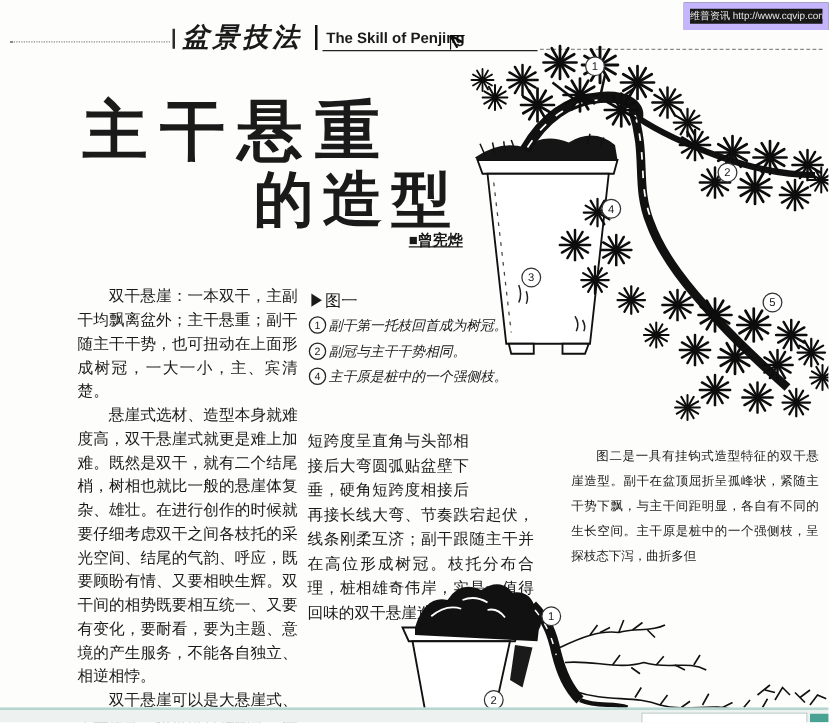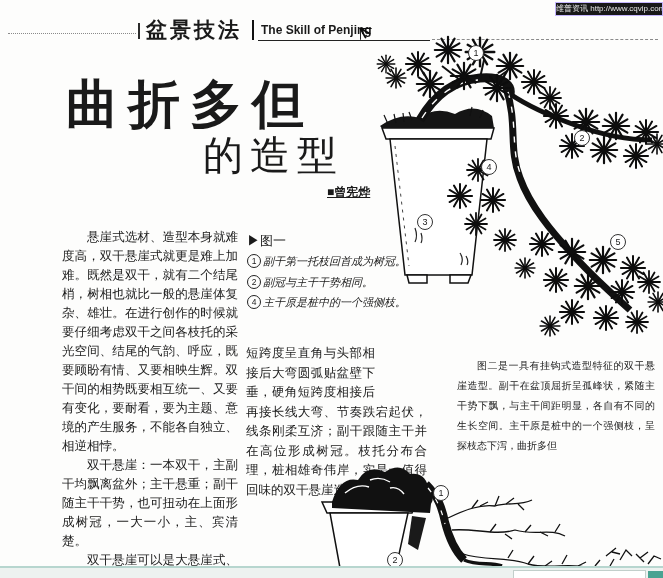--- a/index.html
+++ b/index.html
@@ -1,34 +1,34 @@
 <!DOCTYPE html>
 <html><head>
 <meta charset="utf-8">
 <style>
   html,body{margin:0;padding:0;background:#fff;}
   #page{position:relative;width:663px;height:578px;background:#fdfdfc;overflow:hidden;
         font-family:"Liberation Serif","DejaVu Serif",serif;color:#1a1a1a;}
   .abs{position:absolute;}
   
-  #badge{top:2px;right:0;width:106px;height:12px;background:#181818;border:1px solid #c4b5fd;
+  #badge{top:2px;right:0;width:106px;height:12px;background:#181818;border:5px solid #c4b5fd;
          color:#e8e8e8;font-size:8px;line-height:12px;text-align:center;
          font-family:"Liberation Sans",sans-serif;white-space:nowrap;overflow:hidden;}
   
   #hdr-dots-left{left:8px;top:33px;width:128px;border-top:1px dotted #8a8a8a;}
   #hdr-tick{left:138px;top:23px;width:2px;height:16px;background:#2b2b2b;}
   #hdr-cn{left:146px;top:16px;font-family:"Liberation Sans",sans-serif;font-weight:bold;
-          font-size:21px;letter-spacing:3px;}
+          font-size:21px;letter-spacing:3px;font-style:italic;}
   #hdr-sep{left:252px;top:20px;width:2px;height:20px;background:#111;}
   #hdr-en{left:261px;top:23px;font-family:"Liberation Sans",sans-serif;font-weight:bold;font-size:12px;}
   #hdr-under{left:258px;top:40px;width:172px;border-top:1.5px solid #222;}
   #hdr-dash-right{left:432px;top:39px;width:226px;border-top:1px dashed #8a8a8a;}
   
   #title1{left:66px;top:70px;font-size:52px;font-weight:bold;letter-spacing:10px;}
-  #title2{left:203px;top:128px;font-size:40px;font-weight:normal;letter-spacing:7px;}
+  #title2{left:203px;top:128px;font-size:48px;font-weight:bold;letter-spacing:7px;}
   #author{left:327px;top:184px;font-size:12px;font-weight:bold;text-decoration:underline;}
   
   .col{font-size:12.5px;line-height:19px;text-align:justify;text-justify:inter-ideograph;}
   .col p{margin:0;text-indent:2em;}
   #col-left{left:62px;top:228px;width:176px;}
   #fig1-cap{left:247px;top:232px;font-size:13px;font-weight:normal;font-family:"Liberation Sans",sans-serif;}
   #fig1-notes{left:247px;top:251px;width:180px;font-size:11px;line-height:20.5px;font-style:italic;}
   .note{white-space:nowrap;}
   .note-num{display:inline-block;width:12px;height:12px;border:1px solid #222;border-radius:50%;
             font-size:8.5px;line-height:12px;text-align:center;font-style:normal;margin-right:2px;
@@ -54,21 +54,21 @@
   <div class="abs" id="badge">维普资讯 http://www.cqvip.com</div>
 
   <div class="abs" id="hdr-dots-left"></div>
   <div class="abs" id="hdr-tick"></div>
   <div class="abs" id="hdr-cn">盆景技法</div>
   <div class="abs" id="hdr-sep"></div>
   <div class="abs" id="hdr-en">The Skill of Penjing</div>
   <div class="abs" id="hdr-under"></div>
   <div class="abs" id="hdr-dash-right"></div>
 
-  <div class="abs" id="title1">曲折多但</div>
+  <div class="abs" id="title1">主干悬重</div>
   <div class="abs" id="title2">的造型</div>
   <div class="abs" id="author">■曾宪烨</div>
 
   <svg class="abs" style="left:360px;top:28px;" width="303" height="322" viewBox="0 0 303 322">
     <defs></defs>
     <g id="pn" stroke="#0d0d0d" stroke-width="1.8" stroke-linecap="round">
       <line x1="0" y1="0" x2="11" y2="0"></line>
         <line x1="0" y1="0" x2="9.5" y2="5.5"></line>
       <line x1="0" y1="0" x2="5.5" y2="9.5"></line>
         <line x1="0" y1="0" x2="0" y2="11"></line>
@@ -144,22 +144,22 @@
     <use href="#pn" transform="translate(298,274) scale(0.9)"></use>
   </svg>
 
   <div class="abs mk" style="left:468px;top:45px;">1</div>
   <div class="abs mk" style="left:574px;top:130px;">2</div>
   <div class="abs mk" style="left:417px;top:214px;">3</div>
   <div class="abs mk" style="left:481px;top:159px;">4</div>
   <div class="abs mk" style="left:610px;top:234px;">5</div>
 
   <div class="abs col" id="col-left">
+    <p>双干悬崖：一本双干，主副干均飘离盆外；主干悬重；副干随主干干势，也可扭动在上面形成树冠，一大一小，主、宾清楚。</p>
     <p>悬崖式选材、造型本身就难度高，双干悬崖式就更是难上加难。既然是双干，就有二个结尾梢，树相也就比一般的悬崖体复杂、雄壮。在进行创作的时候就要仔细考虑双干之间各枝托的采光空间、结尾的气韵、呼应，既要顾盼有情、又要相映生辉。双干间的相势既要相互统一、又要有变化，要耐看，要为主题、意境的产生服务，不能各自独立、相逆相悖。</p>
-    <p>双干悬崖：一本双干，主副干均飘离盆外；主干悬重；副干随主干干势，也可扭动在上面形成树冠，一大一小，主、宾清楚。</p>
     <p>双干悬崖可以是大悬崖式、半悬崖式，也可以是挂钩式、倒挂抬头式，一切随树桩的个性而定。</p>
 
   </div>
 
   <div class="abs" id="fig1-cap">▶图一</div>
   <div class="abs" id="fig1-notes">
     <div class="note"><span class="note-num">1</span><span>副干第一托枝回首成为树冠。</span></div>
     <div class="note"><span class="note-num">2</span><span>副冠与主干干势相同。</span></div>
     <div class="note"><span class="note-num">4</span><span>主干原是桩中的一个强侧枝。</span></div>
   </div>

